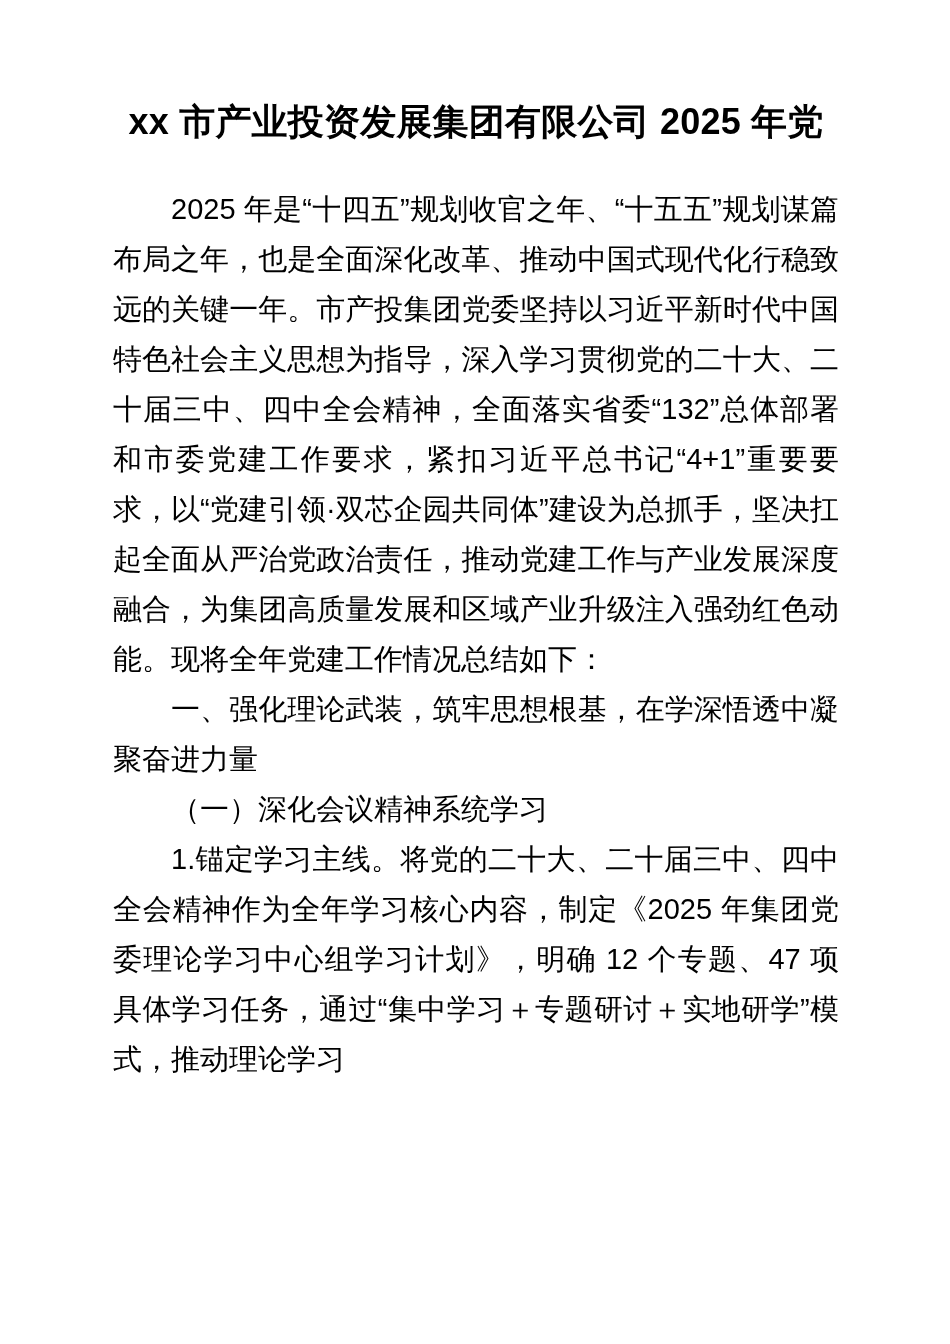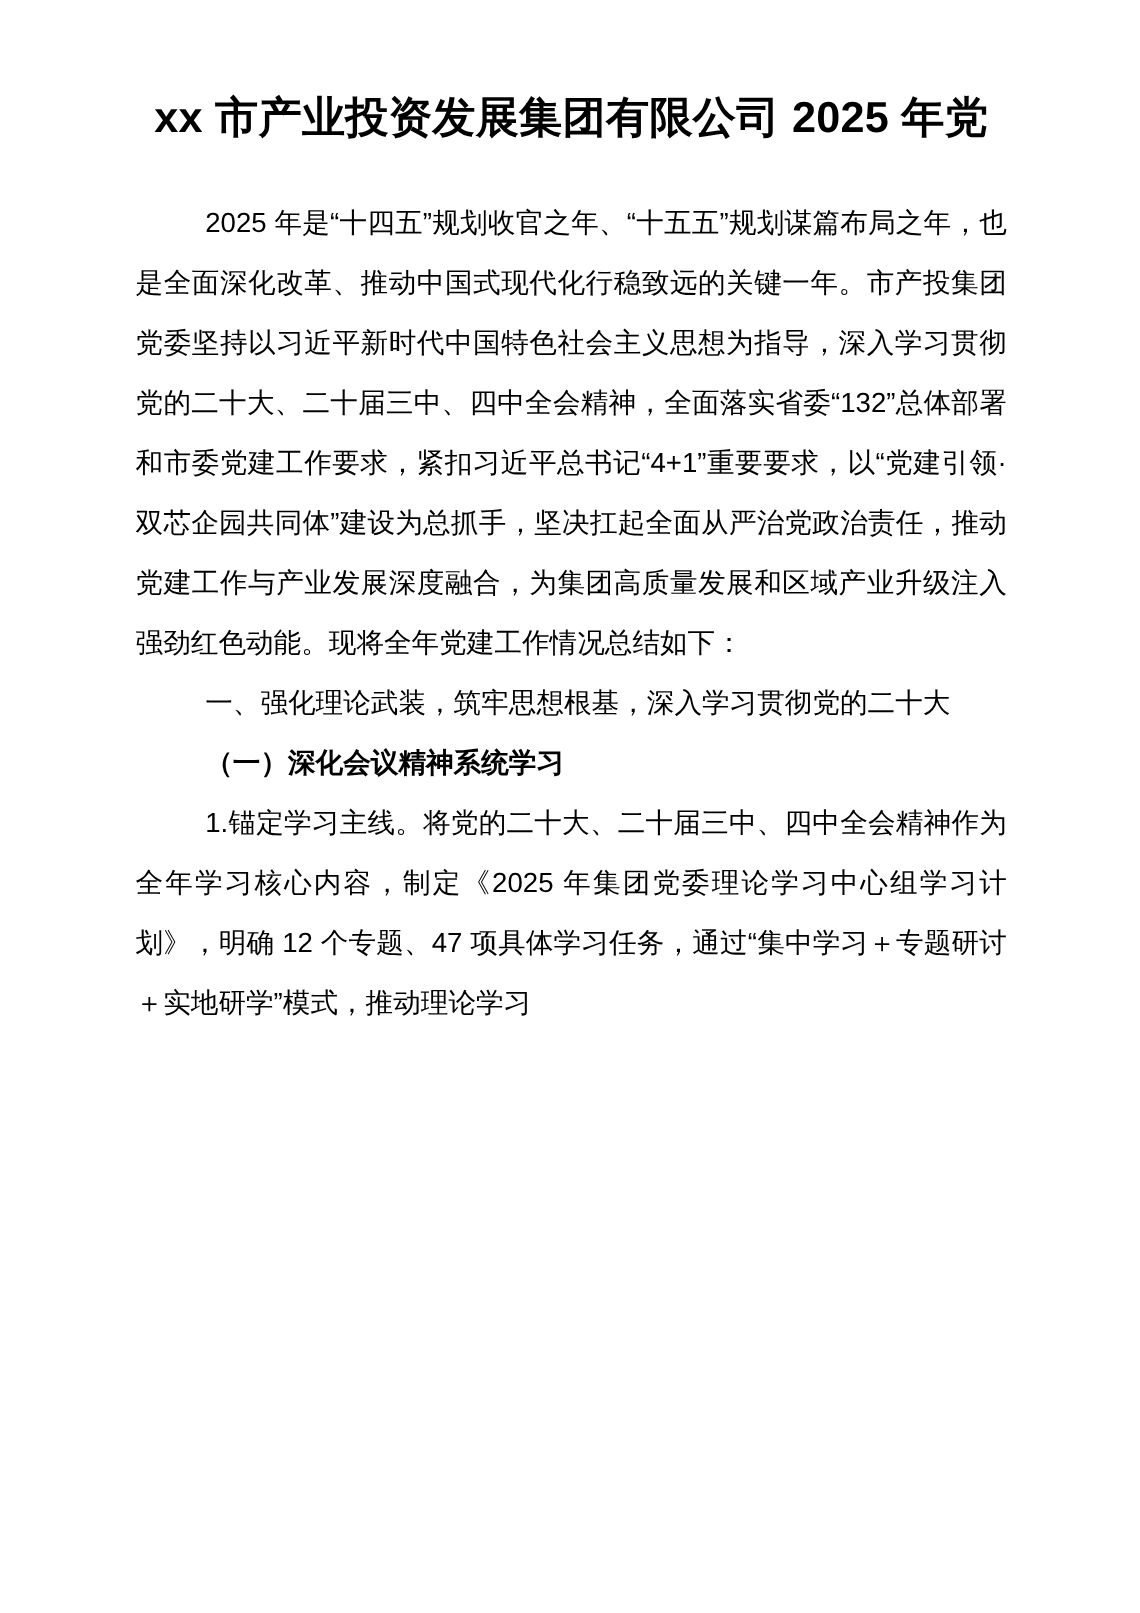--- a/index.html
+++ b/index.html
@@ -23,63 +23,63 @@
     top: 0;
     width: 726px;
   }
   .doc-title {
     font-size: 36px;
     font-weight: bold;
     line-height: 52px;
     text-align: center;
     letter-spacing: 0.2px;
     margin: 0;
-    padding-top: 72px;
+    padding-top: 96px;
     word-break: break-all;
   }
   .para {
-    font-size: 23px;
+    font-size: 29px;
     line-height: 50px;
     text-align: justify;
     text-justify: inter-ideograph;
     text-align-last: left;
     margin: 0;
     word-break: break-all;
     letter-spacing: 0px;
   }
   .para.indent {
     text-indent: 58px;
   }
   .para.heading-l1 {
     text-indent: 58px;
   }
   .para.heading-l2 {
     text-indent: 58px;
-    font-weight: bold;
+    font-weight: normal;
   }
   .gap-title-body {
     height: 36px;
   }
 </style>
 </head>
 <body>
 
 <div class="page">
 
   <div class="content">
 
     <h1 class="doc-title">
       <span>xx 市产业投资发展集团有限公司 2025 年党</span><br>
     </h1>
 
     <div class="gap-title-body"></div>
 
     <p class="para indent">2025 年是“十四五”规划收官之年、“十五五”规划谋篇布局之年，也是全面深化改革、推动中国式现代化行稳致远的关键一年。市产投集团党委坚持以习近平新时代中国特色社会主义思想为指导，深入学习贯彻党的二十大、二十届三中、四中全会精神，全面落实省委“132”总体部署和市委党建工作要求，紧扣习近平总书记“4+1”重要要求，以“党建引领·双芯企园共同体”建设为总抓手，坚决扛起全面从严治党政治责任，推动党建工作与产业发展深度融合，为集团高质量发展和区域产业升级注入强劲红色动能。现将全年党建工作情况总结如下：</p>
 
-    <p class="para heading-l1">一、强化理论武装，筑牢思想根基，深入学习贯彻党的二十大</p>
+    <p class="para heading-l1">一、强化理论武装，筑牢思想根基，在学深悟透中凝聚奋进力量</p>
 
     <p class="para heading-l2">（一）深化会议精神系统学习</p>
 
     <p class="para indent">1.锚定学习主线。将党的二十大、二十届三中、四中全会精神作为全年学习核心内容，制定《2025 年集团党委理论学习中心组学习计划》，明确 12 个专题、47 项具体学习任务，通过“集中学习＋专题研讨＋实地研学”模式，推动理论学习</p>
 
   </div>
 
 </div>
 
 </body></html>

